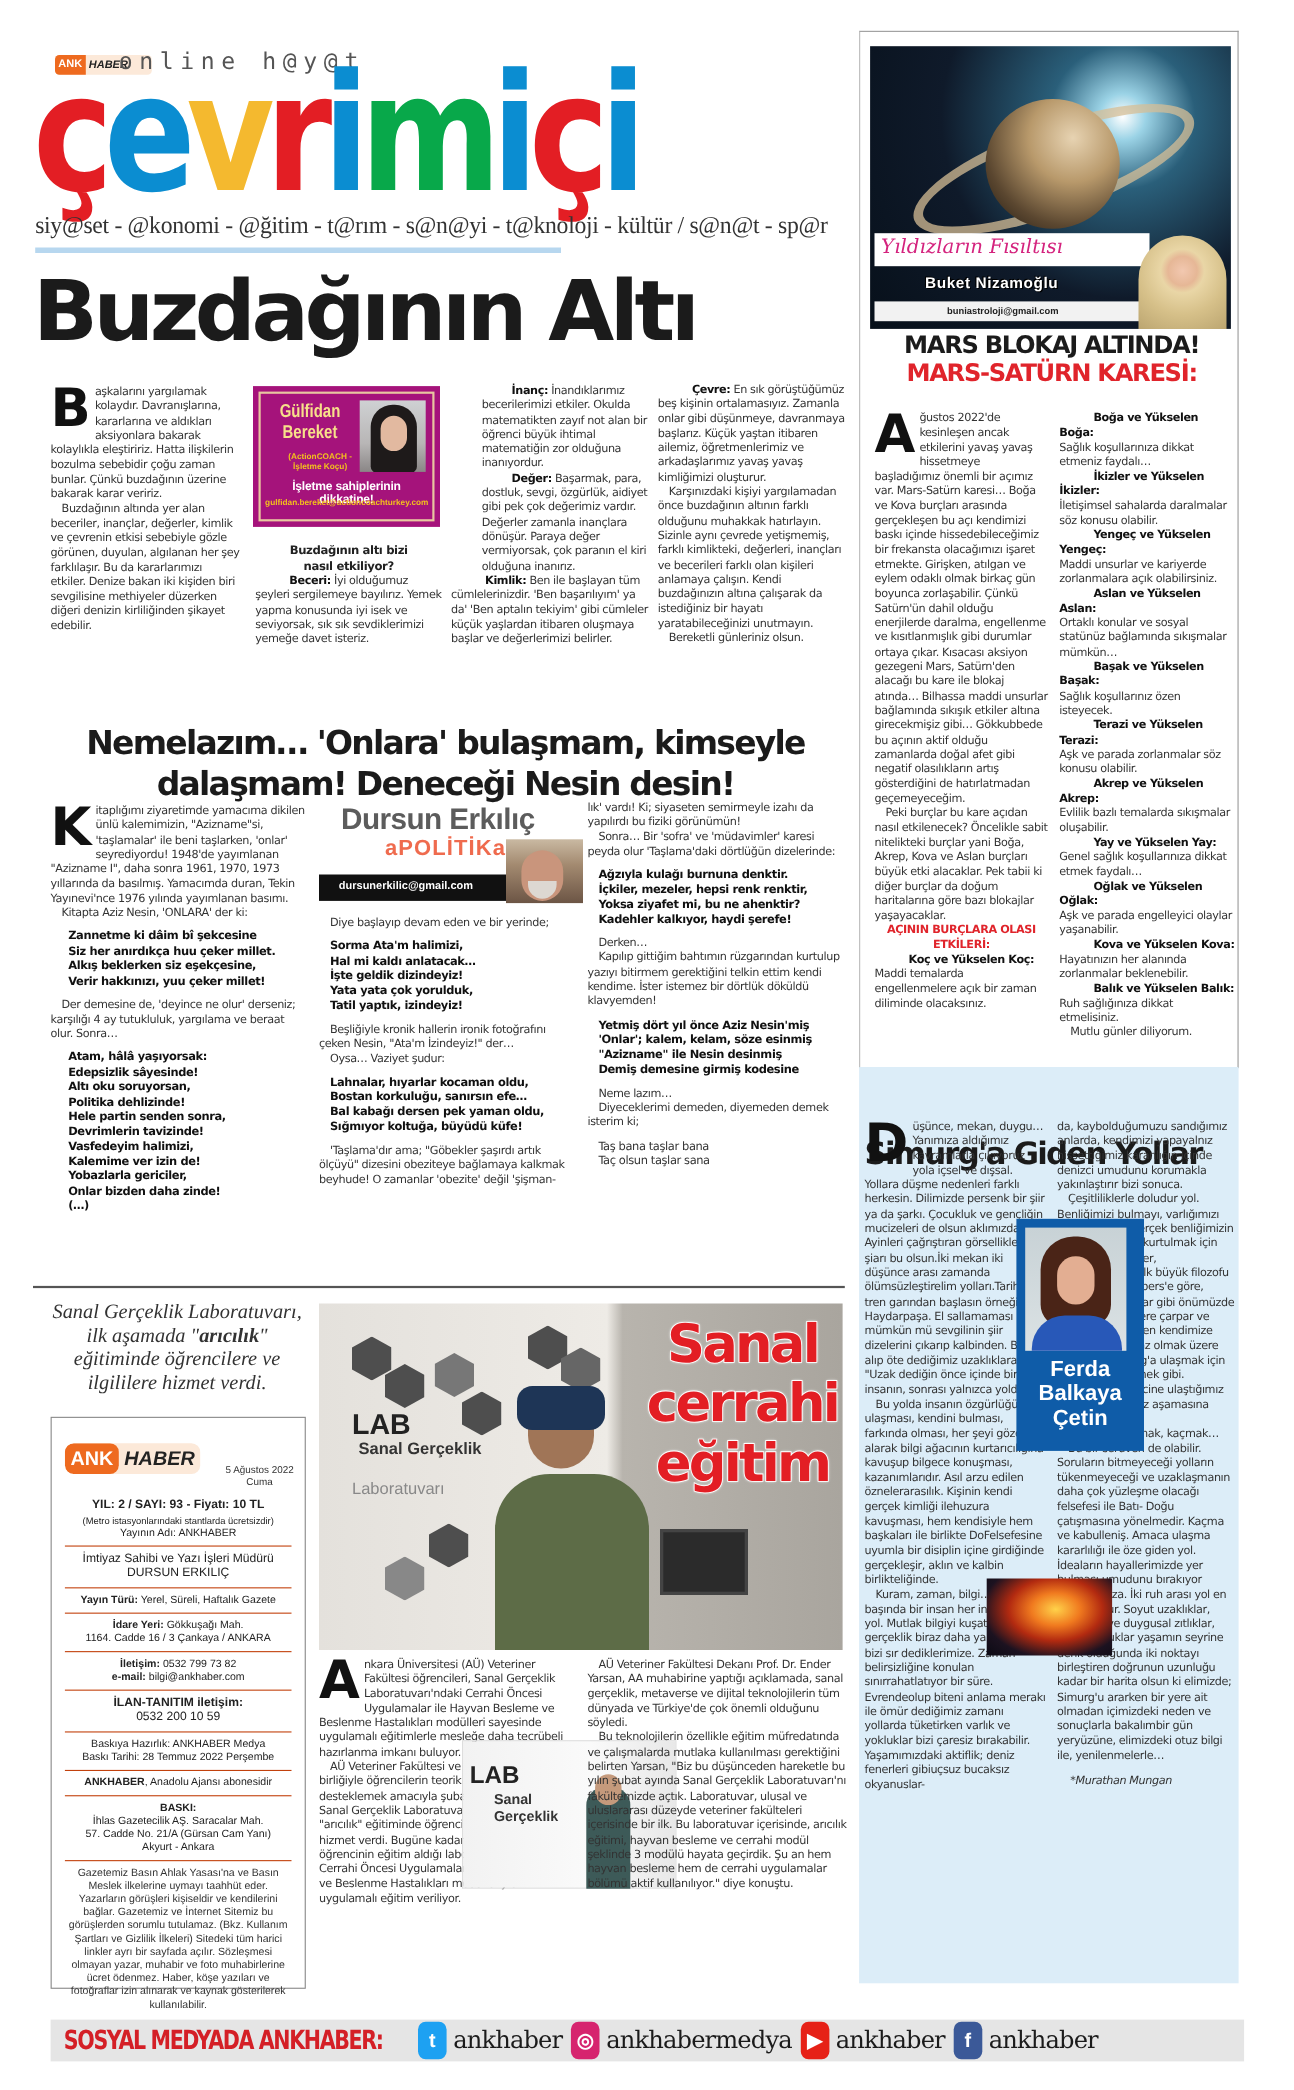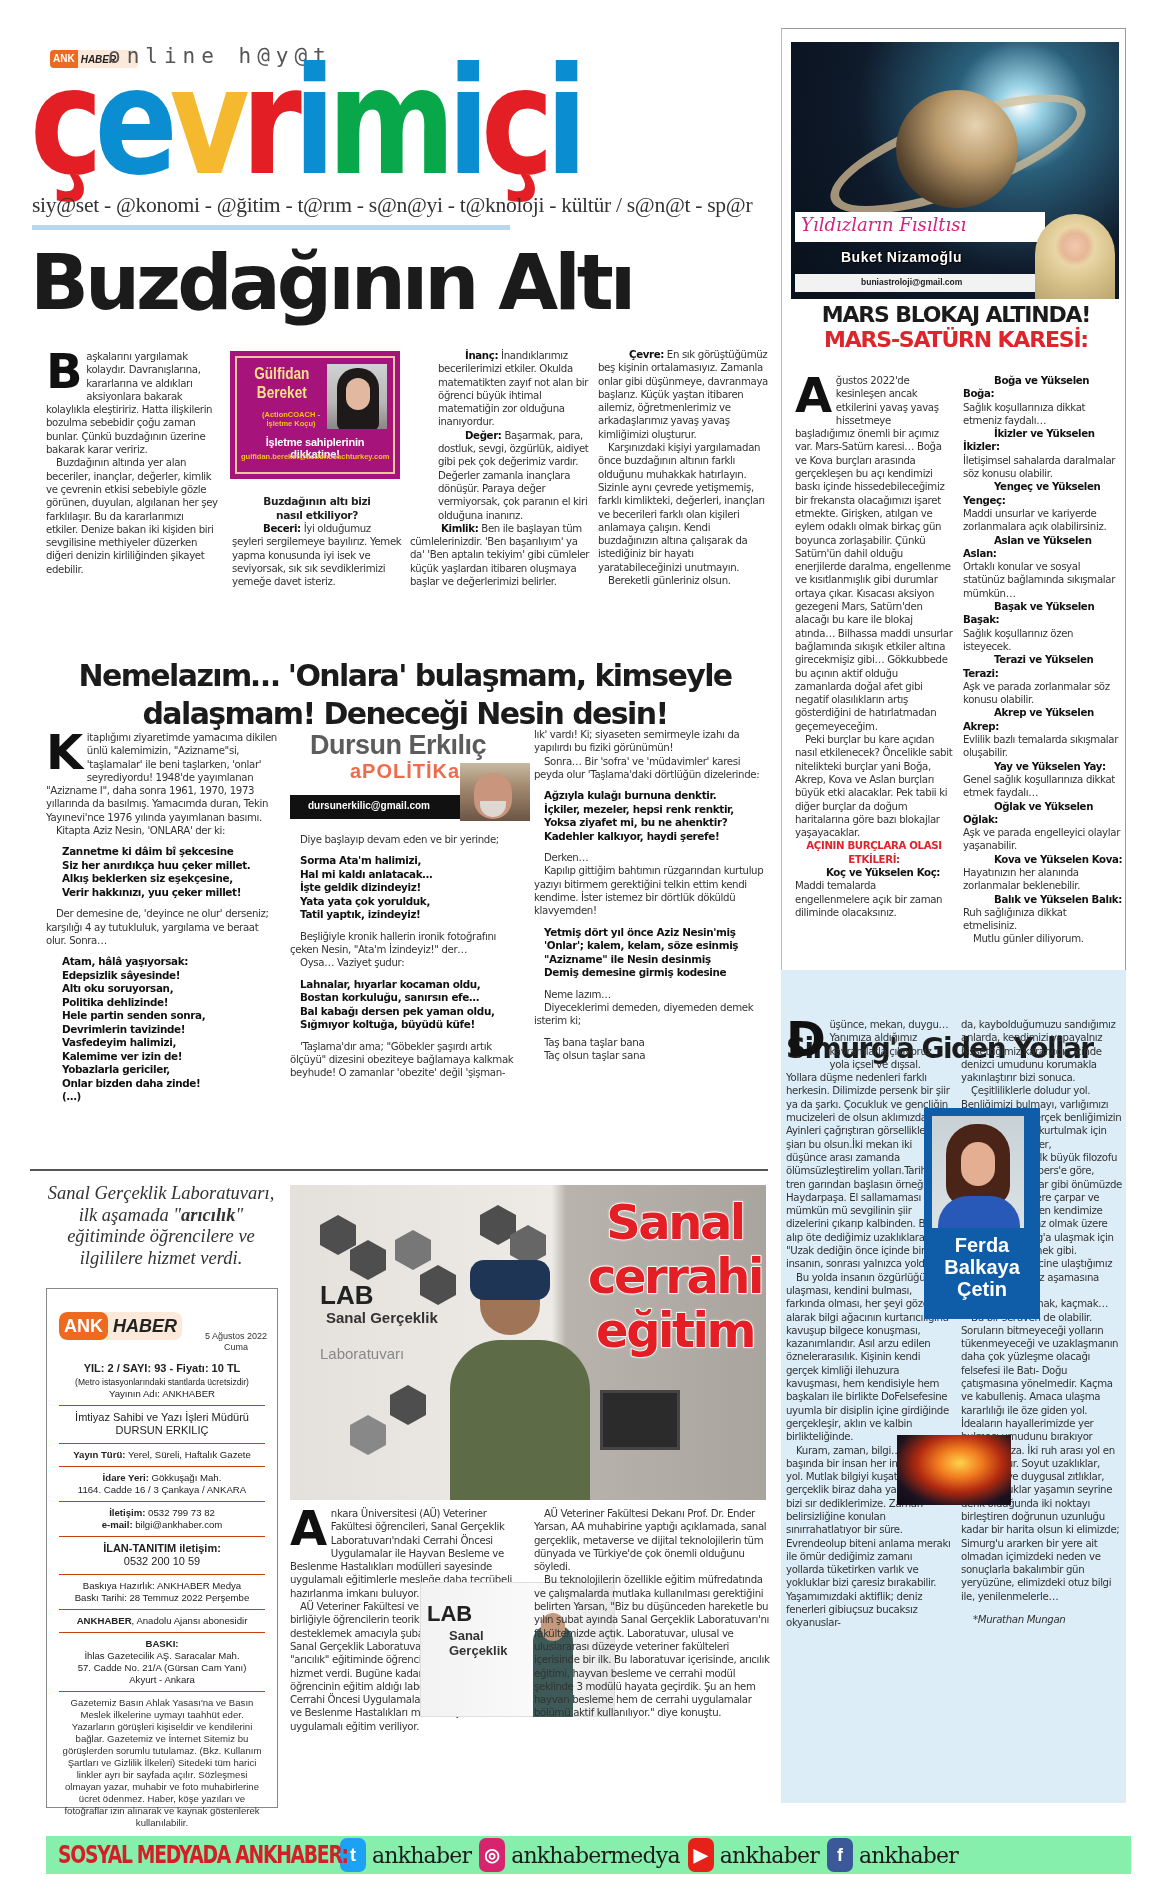--- a/index.html
+++ b/index.html
@@ -97,21 +97,21 @@
   #simurg-title { left: 786px; top: 1032px; font-family: "DejaVu Sans", sans-serif; font-weight: bold; font-size: 28px; letter-spacing: -1.6px; color: #1b1b1b; }
   #ferda-box { left: 924px; top: 1108px; width: 116px; height: 211px; background: #0f5ca8; }
   #ferda-photo { position: absolute; left: 8px; top: 8px; width: 92px; height: 112px; background: linear-gradient(180deg,#c8d2d6 0%,#dbe2e4 100%); overflow: hidden; }
   #ferda-photo .hair { position:absolute; left:14px; top:8px; width:64px; height:82px; border-radius:30px 30px 20px 20px; background:#4a2417; }
   #ferda-photo .face { position:absolute; left:29px; top:26px; width:34px; height:44px; border-radius:17px; background:#e3ae92; }
   #ferda-photo .body { position:absolute; left:6px; top:80px; width:82px; height:40px; border-radius:30px 30px 0 0; background:#2858b8; }
   #ferda-name { position: absolute; left: 0; right: 0; top: 126px; text-align: center; color: #fff; font-weight: bold; font-size: 20px; line-height: 22px; }
   #phoenix { left: 897px; top: 1435px; width: 114px; height: 70px; background: radial-gradient(ellipse at 55% 40%, #ffd24a 0%, #f07a1f 25%, #b22a10 48%, #1c1220 75%, #0b0a14 100%); }
 
   
-  #social { left: 46px; top: 1836px; width: 1085px; height: 38px; background: #86efac; display: flex; align-items: center; padding-left: 12px; }
+  #social { left: 46px; top: 1836px; width: 1085px; height: 38px; background: #e5e5e5; display: flex; align-items: center; padding-left: 12px; gap: 40px; }
   #social-label { font-family: "DejaVu Sans", sans-serif; font-weight: bold; font-size: 24px; color: #d41f26; letter-spacing: -1.6px; transform: scaleX(0.78); transform-origin: left center; width: 330px; white-space: nowrap; margin-right: -48px; }
   .soc-item { display: flex; align-items: center; margin-right: 8px; }
   .soc-icon { width: 26px; height: 34px; border-radius: 7px; display: flex; align-items: center; justify-content: center; color: #fff; font-weight: bold; font-size: 18px; margin-right: 6px; }
   .soc-handle { font-family: "DejaVu Serif", serif; font-size: 22px; color: #1b1b1b; letter-spacing: -0.8px; }
 </style>
 </head>
 <body>
 
 <div class="abs" id="logo-small">
   <span class="ank">ANK</span>

